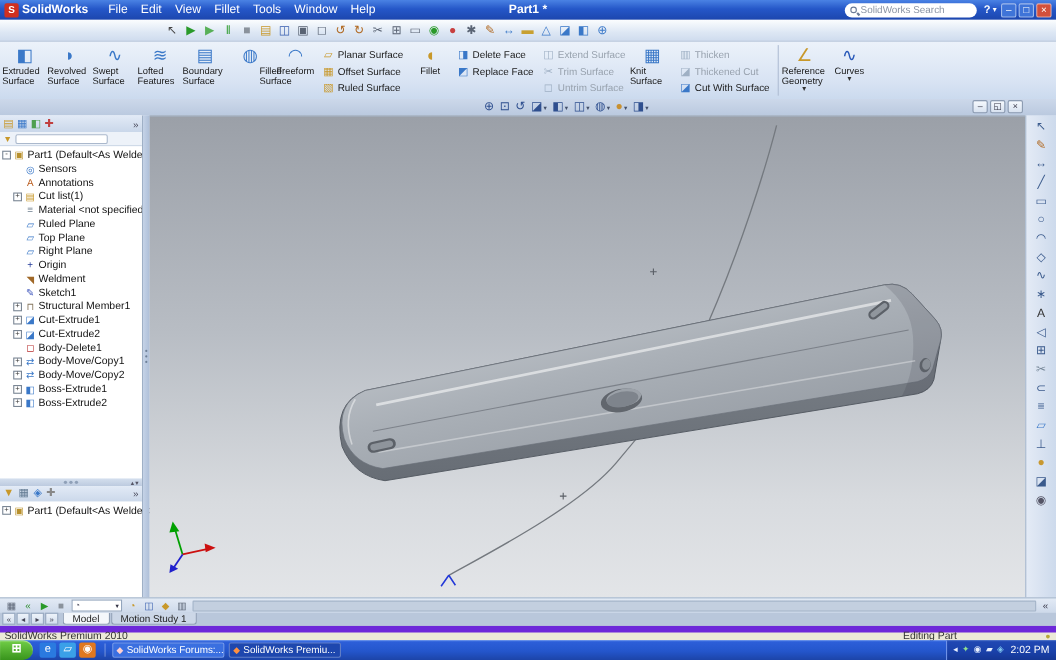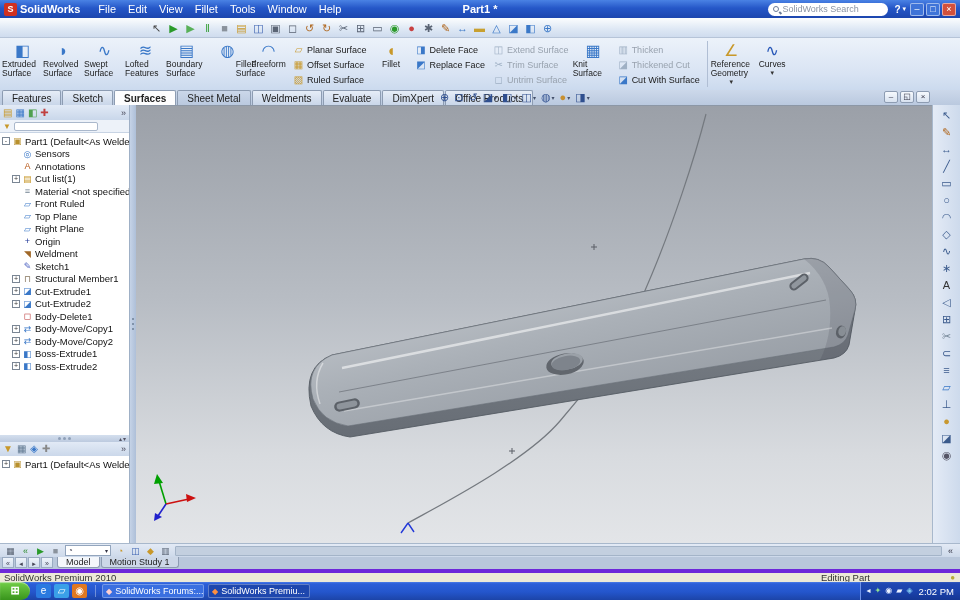--- a/index.html
+++ b/index.html
@@ -117,21 +117,21 @@
 
   .motiontabs{position:absolute;left:0;top:557px;width:960px;height:12px;background:#b9c7db;
     display:flex;align-items:flex-start;gap:1px;padding-left:2px;}
   .tscroll{width:12px;height:11px;font-size:7px;line-height:11px;text-align:center;color:#445;
     background:linear-gradient(#eef3fa,#d2deee);border:1px solid #9aabc2;}
   .mtab{height:11px;font-size:9px;padding:0 8px;display:flex;align-items:center;border:1px solid #8d9cb2;
     border-top:none;border-radius:0 0 3px 3px;color:#222;white-space:nowrap;}
 
   
   .statusbar{position:absolute;left:0;top:569px;width:960px;height:13px;background:#ece9d8;
-    border-top:4px solid #6d28d9;display:flex;align-items:center;font-size:9.5px;color:#333;}
+    border-top:6px solid #6d28d9;display:flex;align-items:center;font-size:9.5px;color:#333;}
   .statusleft{padding-left:4px;}
   .statusright{margin-left:auto;margin-right:90px;}
   .statusicon{position:absolute;right:5px;font-size:8px;}
 
   
   .taskbar{position:absolute;left:0;top:582px;width:960px;height:18px;
     background:linear-gradient(#4a7ce8 0%,#2c5ed8 10%,#2456cc 55%,#1c44a8 100%);
     display:flex;align-items:center;}
   .startbtn{width:30px;height:18px;background:linear-gradient(#72cf48,#38941c);border-radius:0 9px 9px 0;
     color:#fff;font-size:11px;font-weight:bold;text-align:center;line-height:17px;
@@ -320,31 +320,20 @@
       <span class="lar">▾</span>
     </div>
     <div class="lbtn">
       <span class="lic" style="color: rgb(40, 88, 184);">∿</span>
       <span class="llb" style="color: rgb(26, 26, 26);">Curves</span>
       <span class="lar">▾</span>
     </div>
   </div>
 
   <div class="tabrow">
-    <div class="tabs">
-
-    <span class="swtab" style="background: linear-gradient(rgb(230, 237, 247), rgb(201, 214, 233)); font-weight: normal;">Features</span>
-        <span class="swtab" style="background: linear-gradient(rgb(230, 237, 247), rgb(201, 214, 233)); font-weight: normal;">Sketch</span>
-        <span class="swtab" style="background: rgb(253, 253, 254); font-weight: bold;">Surfaces</span>
-        <span class="swtab" style="font-weight: normal;">Sheet Metal</span>
-        <span class="swtab" style="background: linear-gradient(rgb(230, 237, 247), rgb(201, 214, 233)); font-weight: normal;">Weldments</span>
-        <span class="swtab" style="background: linear-gradient(rgb(230, 237, 247), rgb(201, 214, 233)); font-weight: normal;">Evaluate</span>
-        <span class="swtab" style="background: linear-gradient(rgb(230, 237, 247), rgb(201, 214, 233)); font-weight: normal;">DimXpert</span>
-        <span class="swtab" style="background: linear-gradient(rgb(230, 237, 247), rgb(201, 214, 233)); font-weight: normal;">Office Products</span>
-      </div>
     <div class="headsup">
 
     <span class="huicon">
           <span class="hg" style="color: rgb(47, 79, 143);">⊕</span>
 
         </span>
         <span class="huicon">
           <span class="hg" style="color: rgb(47, 79, 143);">⊡</span>
 
         </span>
@@ -424,21 +413,21 @@
             <span class="tlabel">Cut list(1)</span>
           </div>
           <div class="trow">
             <span class="exp"></span>
             <span class="tico" style="color: rgb(112, 128, 144);">≡</span>
             <span class="tlabel">Material &lt;not specified&gt;</span>
           </div>
           <div class="trow">
             <span class="exp"></span>
             <span class="tico" style="color: rgb(58, 120, 200);">▱</span>
-            <span class="tlabel">Front Ruled</span>
+            <span class="tlabel">Ruled Plane</span>
           </div>
           <div class="trow">
             <span class="exp"></span>
             <span class="tico" style="color: rgb(58, 120, 200);">▱</span>
             <span class="tlabel">Top Plane</span>
           </div>
           <div class="trow">
             <span class="exp"></span>
             <span class="tico" style="color: rgb(58, 120, 200);">▱</span>
             <span class="tlabel">Right Plane</span>

